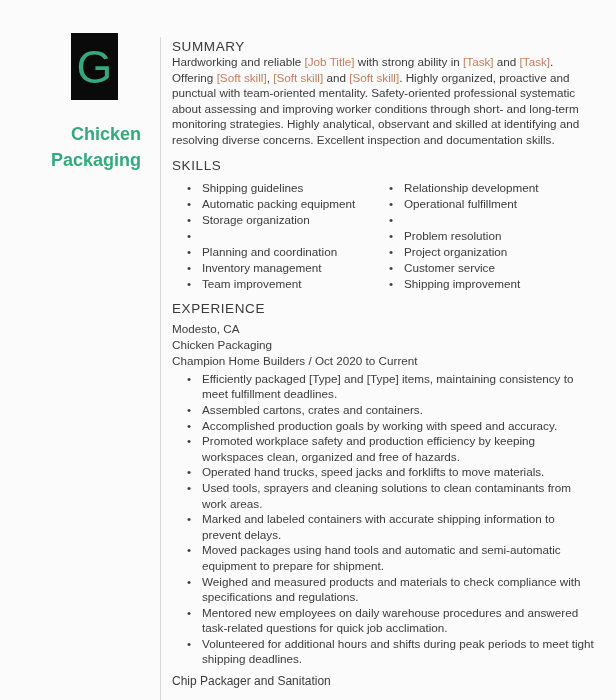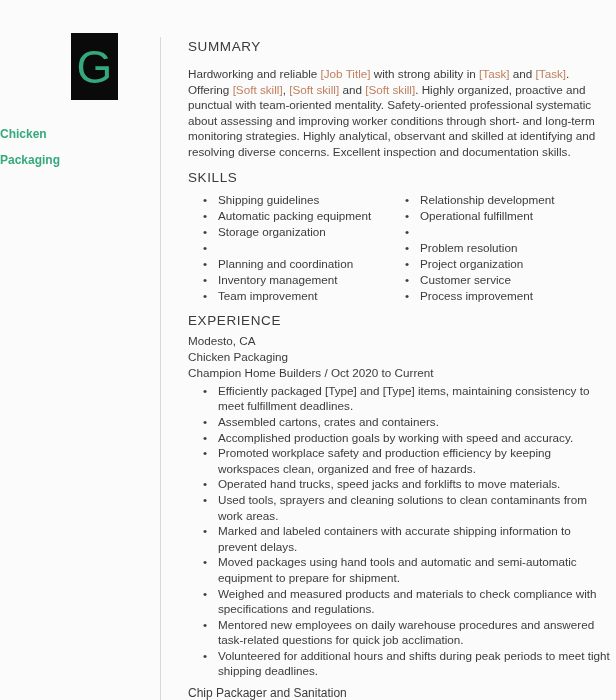--- a/index.html
+++ b/index.html
@@ -11,35 +11,35 @@
   .page { position:absolute; inset:0; }
 
   
   .sidebar { position:absolute; left:0; top:33px; width:160px; }
   .logo {
     margin-left:71px; width:47px; height:67px; background:#0a0a0a;
     display:flex; align-items:center; justify-content:center;
   }
   .logo-letter { color:#34aa7c; font-size:46px; line-height:1; font-weight:400; }
   .company {
-    margin-top:21px; padding-right:19px; 
-    color:#34aa7c; font-weight:bold; font-size:12px; line-height:26px;
+    margin-top:21px; padding-right:19px; text-align:right;
+    color:#34aa7c; font-weight:bold; font-size:18px; line-height:26px;
   }
 
   
   .divider { position:absolute; left:160px; top:37px; bottom:0; width:1px; background:#d9d9d9; }
 
   
-  .main { position:absolute; left:188px; top:40px; width:424px; }
+  .main { position:absolute; left:172px; top:40px; width:424px; }
   .section-heading {
     font-size:13.5px; font-weight:400; color:#3a3a3a; letter-spacing:0.6px;
     line-height:14px;
   }
   .body-text { font-size:11.7px; line-height:15.6px; }
-  .summary-p { margin-top:12px; }
+  .summary-p { margin-top:0; }
   .ph { color:#c0805f; }
 
   .skills-heading { margin-top:11px; }
   .skills-grid { display:flex; margin-top:7px; }
   .skills-grid ul { list-style:none; }
   .skills-col-1 { width:202px; }
   .skills-col-2 { flex:1; }
 
   .bullet-item { display:flex; padding-left:15px; }
   .bullet-item .dot { flex:none; width:15px; font-size:11.7px; }
@@ -125,21 +125,21 @@
           <li class="bullet-item skill-row">
             <span class="dot">•</span>
             <span class="bi-text">Project organization</span>
           </li>
           <li class="bullet-item skill-row">
             <span class="dot">•</span>
             <span class="bi-text">Customer service</span>
           </li>
           <li class="bullet-item skill-row">
             <span class="dot">•</span>
-            <span class="bi-text">Process improvement</span>
+            <span class="bi-text">Shipping improvement</span>
           </li>
         </ul>
     </div>
 
     <div class="section-heading experience-heading">EXPERIENCE</div>
     <div class="exp-block">
       <div class="exp-line">Modesto, CA</div>
       <div class="exp-line">Chicken Packaging</div>
       <div class="exp-line">Champion Home Builders / Oct 2020 to Current</div>
       <ul class="exp-bullets">

